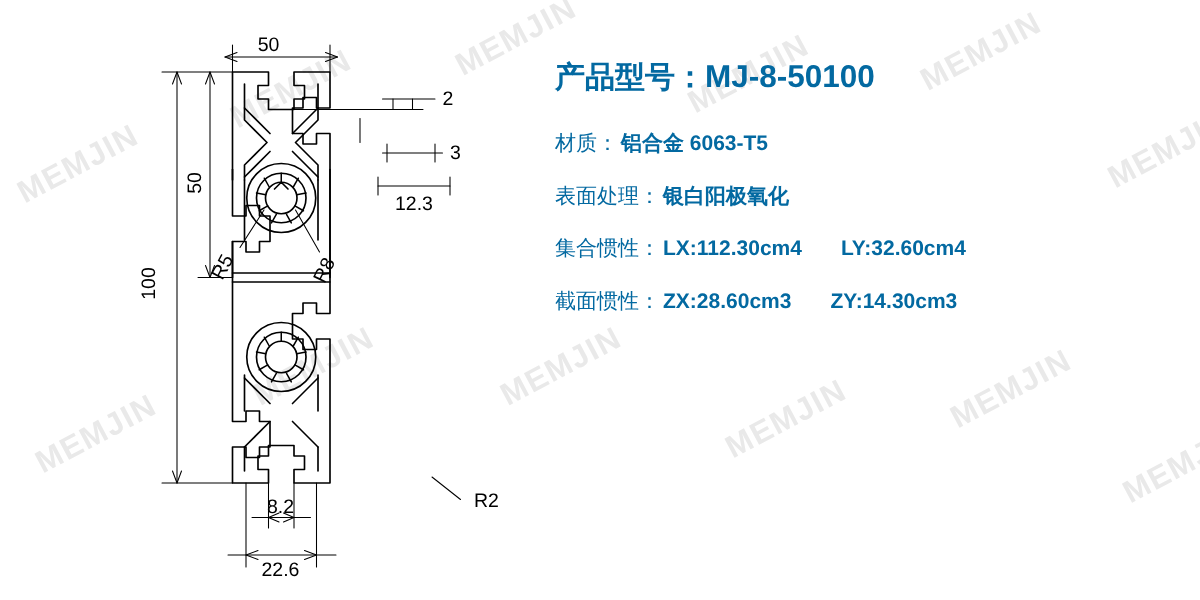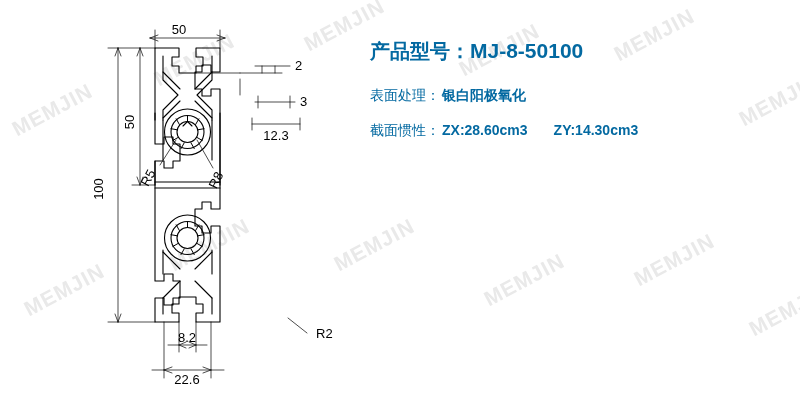--- a/index.html
+++ b/index.html
@@ -246,18 +246,20 @@
       <text x="187" y="342" text-anchor="middle">8.2</text>
       <text x="187" y="384" text-anchor="middle">22.6</text>
     </g>
   </svg>
 
   <div id="specs">
     <div class="spec-title">
       <span>产品型号：</span><span class="model">MJ-8-50100</span>
     </div>
     <div id="spec-rows">
+        <div class="spec-row"><span class="lbl">材质：</span><span class="val">铝合金 6063-T5</span></div>
         <div class="spec-row"><span class="lbl">表面处理：</span><span class="val">银白阳极氧化</span></div>
+        <div class="spec-row"><span class="lbl">集合惯性：</span><span class="val">LX:112.30cm4</span><span class="val2">LY:32.60cm4</span></div>
         <div class="spec-row"><span class="lbl">截面惯性：</span><span class="val">ZX:28.60cm3</span><span class="val2">ZY:14.30cm3</span></div>
       </div>
   </div>
 
 </div>
 
 </body></html>

